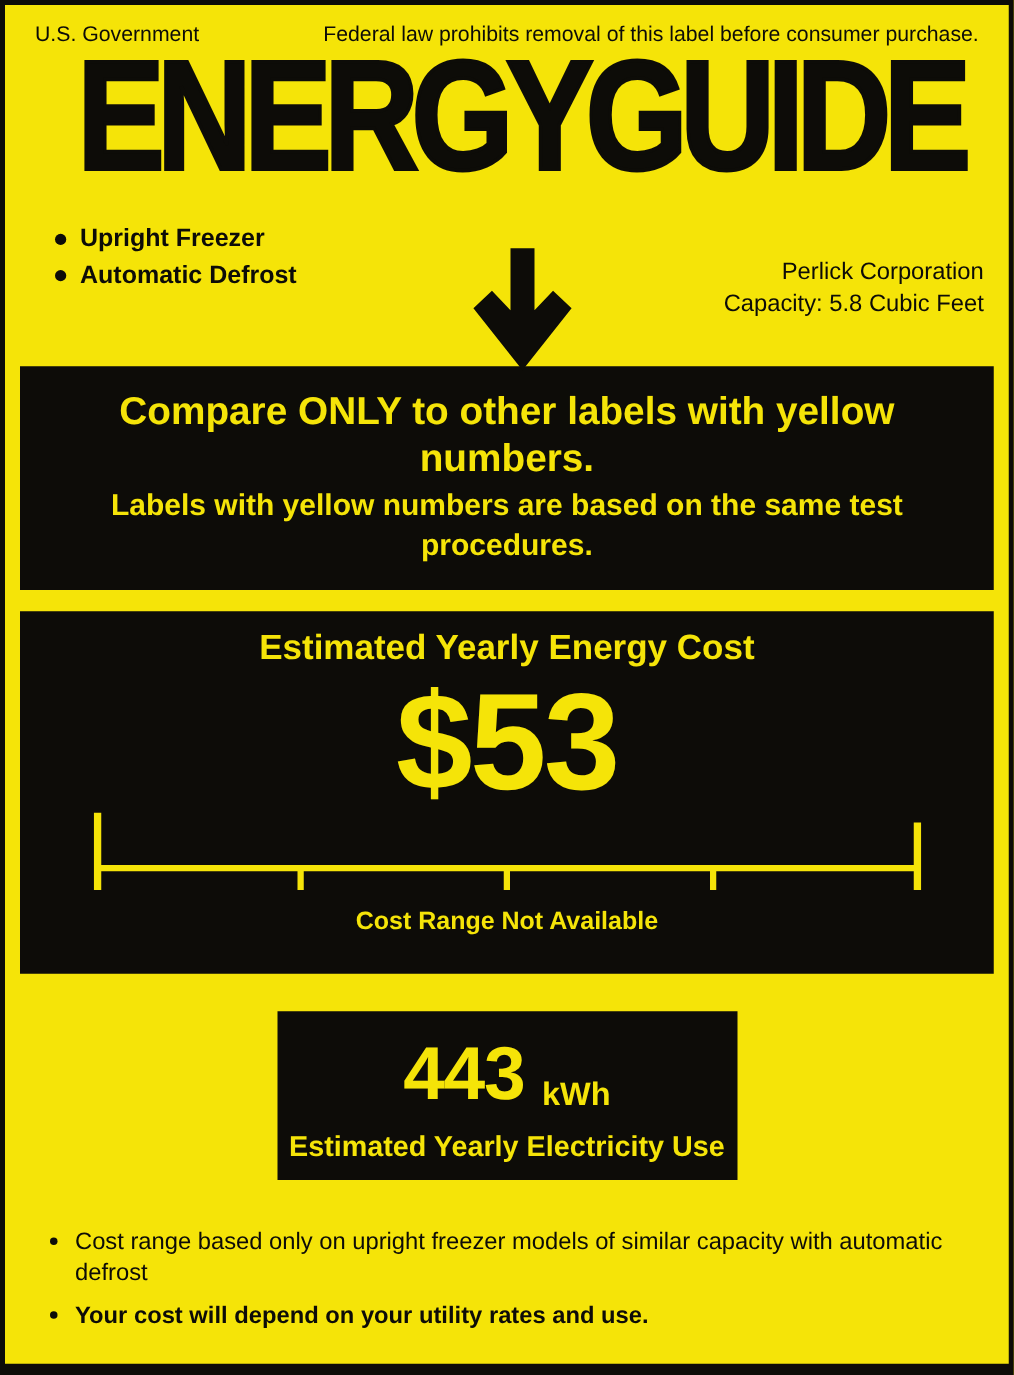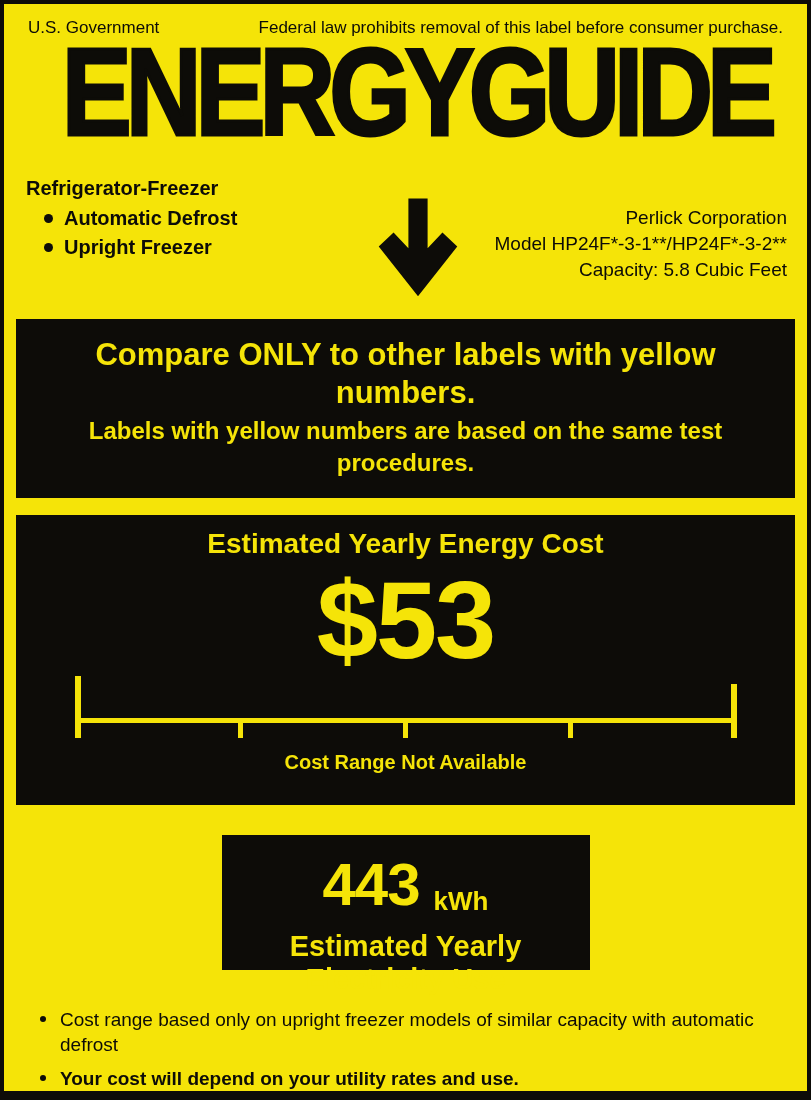--- a/index.html
+++ b/index.html
@@ -104,21 +104,21 @@
   .usage-box {
     width: 368px;
     margin: 30px auto 0 auto;
     height: 135px;
     text-align: center;
     padding-top: 6px;
   }
   .usage-value-row { display: flex; justify-content: center; align-items: flex-end; }
   .usage-value { font-weight: bold; font-size: 60px; line-height: 88px; letter-spacing: -1px; }
   .usage-unit { font-weight: bold; font-size: 26px; margin-left: 14px; padding-bottom: 12px; }
-  .usage-label { font-weight: bold; font-size: 29px; margin-top: 1px; }
+  .usage-label { font-weight: bold; font-size: 23px; margin-top: 1px; }
 
   
   .footnotes {
     list-style: none;
     margin: 37px 30px 0 36px;
     font-size: 19px;
     line-height: 25px;
   }
   .footnotes li { display: flex; margin-bottom: 9px; }
   .footnotes li:last-child { margin-bottom: 0; }
@@ -141,35 +141,33 @@
   <div class="logo-wrap">
     <span class="logo-text">ENERGYGUIDE</span>
   </div>
 
   <svg class="logo-arrow" viewBox="0 0 110 118" aria-hidden="true">
     <polygon fill="#0d0c08" points="44,0 66,0 66,57 83,39 100,55 55,112 10,55 27,39 44,57"></polygon>
   </svg>
 
   <div class="product-row">
     <div class="product-left">
-      <div>Refrigerator-Freezer</div>
       <ul class="feature-list">
         <li>
           <span class="dot"></span>
-          <span>Automatic Defrost</span>
+          <span>Upright Freezer</span>
         </li>
         <li>
           <span class="dot"></span>
-          <span>Upright Freezer</span>
+          <span>Automatic Defrost</span>
         </li>
       </ul>
     </div>
     <div class="product-right">
       <div>Perlick Corporation</div>
-      <div>Model HP24F*-3-1**/HP24F*-3-2**</div>
       <div>Capacity: 5.8 Cubic Feet</div>
     </div>
   </div>
 </div>
 
 <div class="panel compare-banner">
   <div class="compare-line1">Compare ONLY to other labels with yellow numbers.</div>
   <div class="compare-line2">Labels with yellow numbers are based on the same test procedures.</div>
 </div>
 

